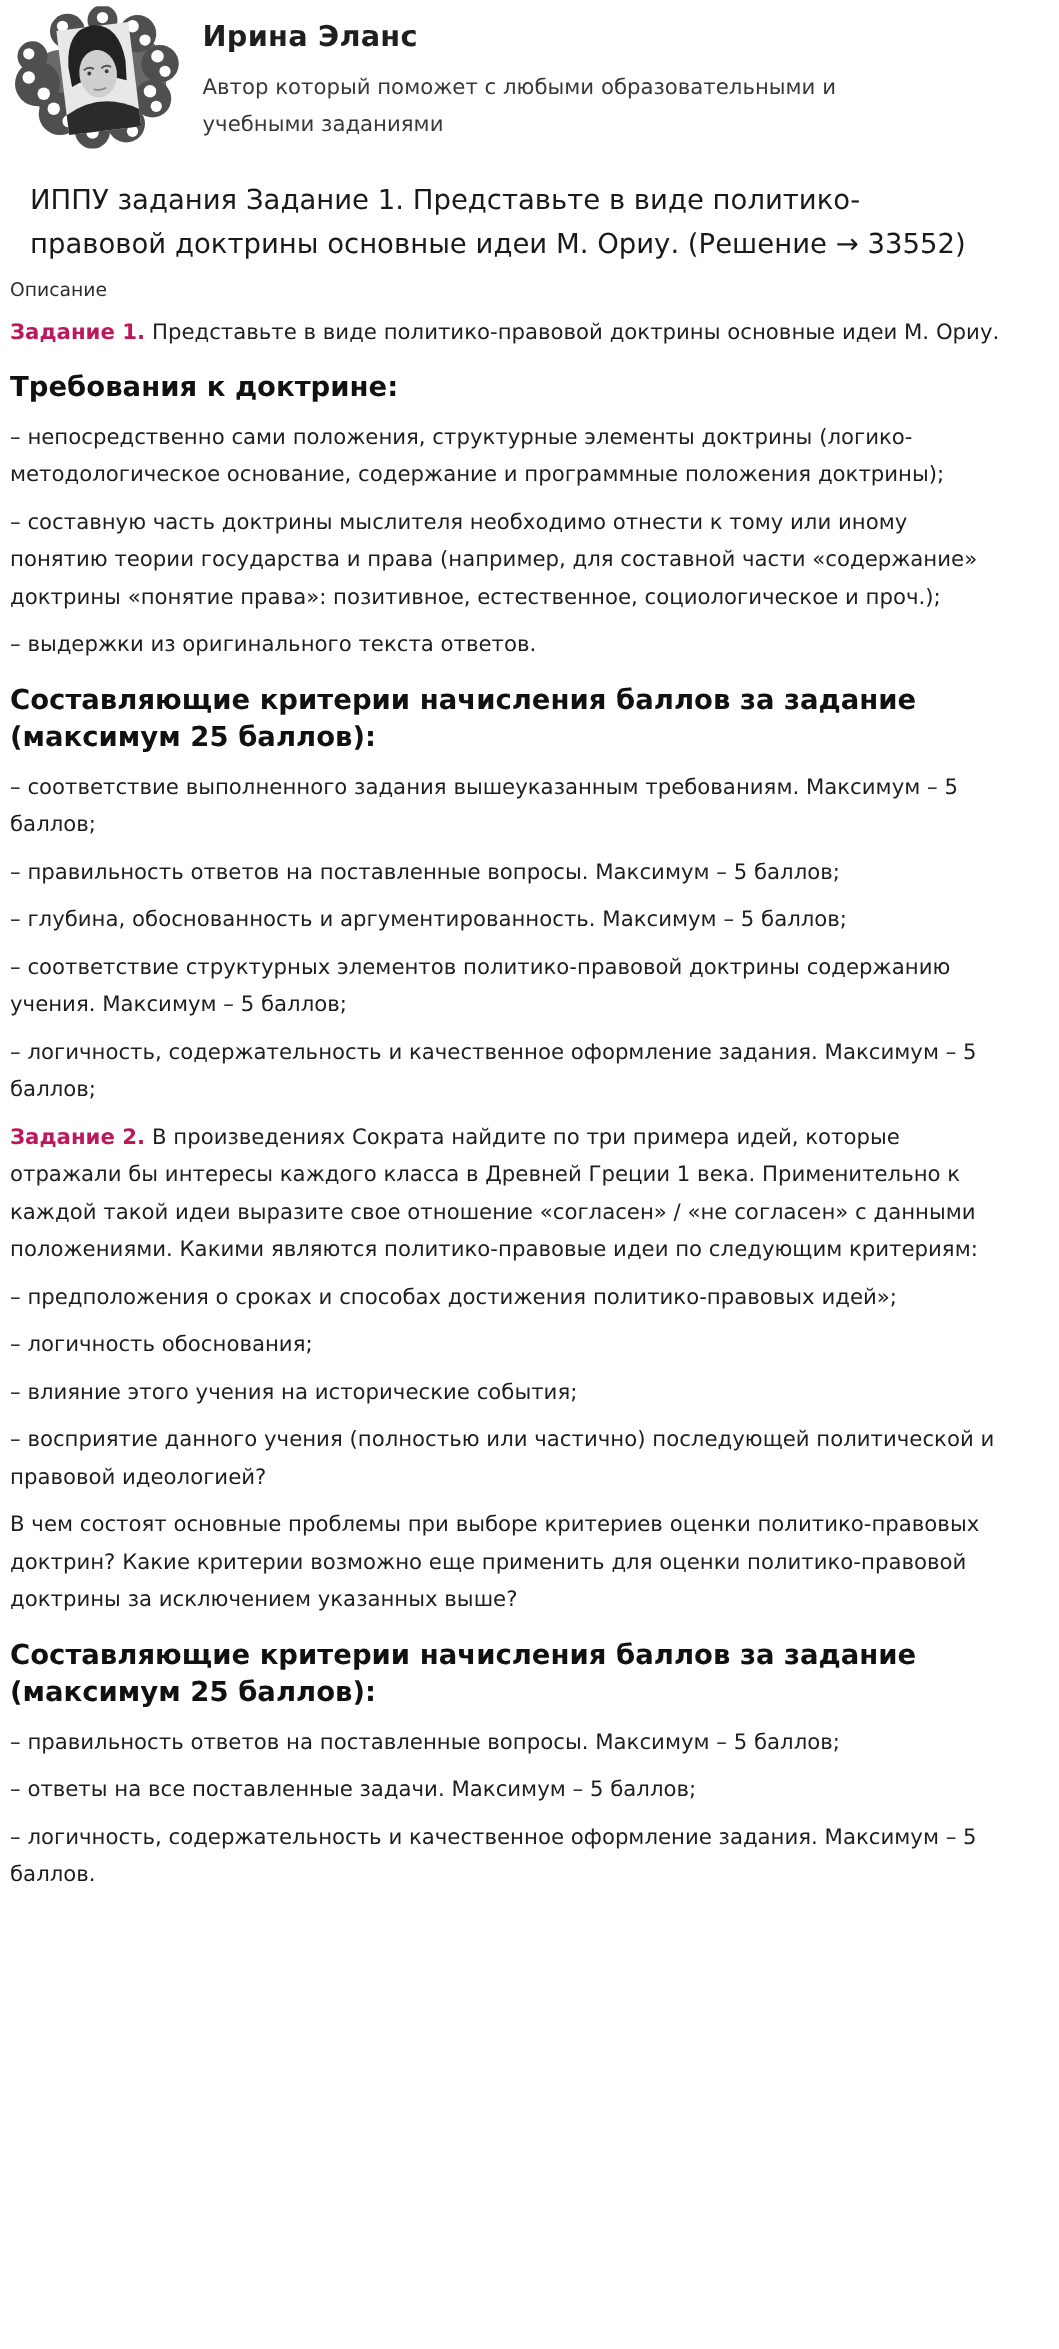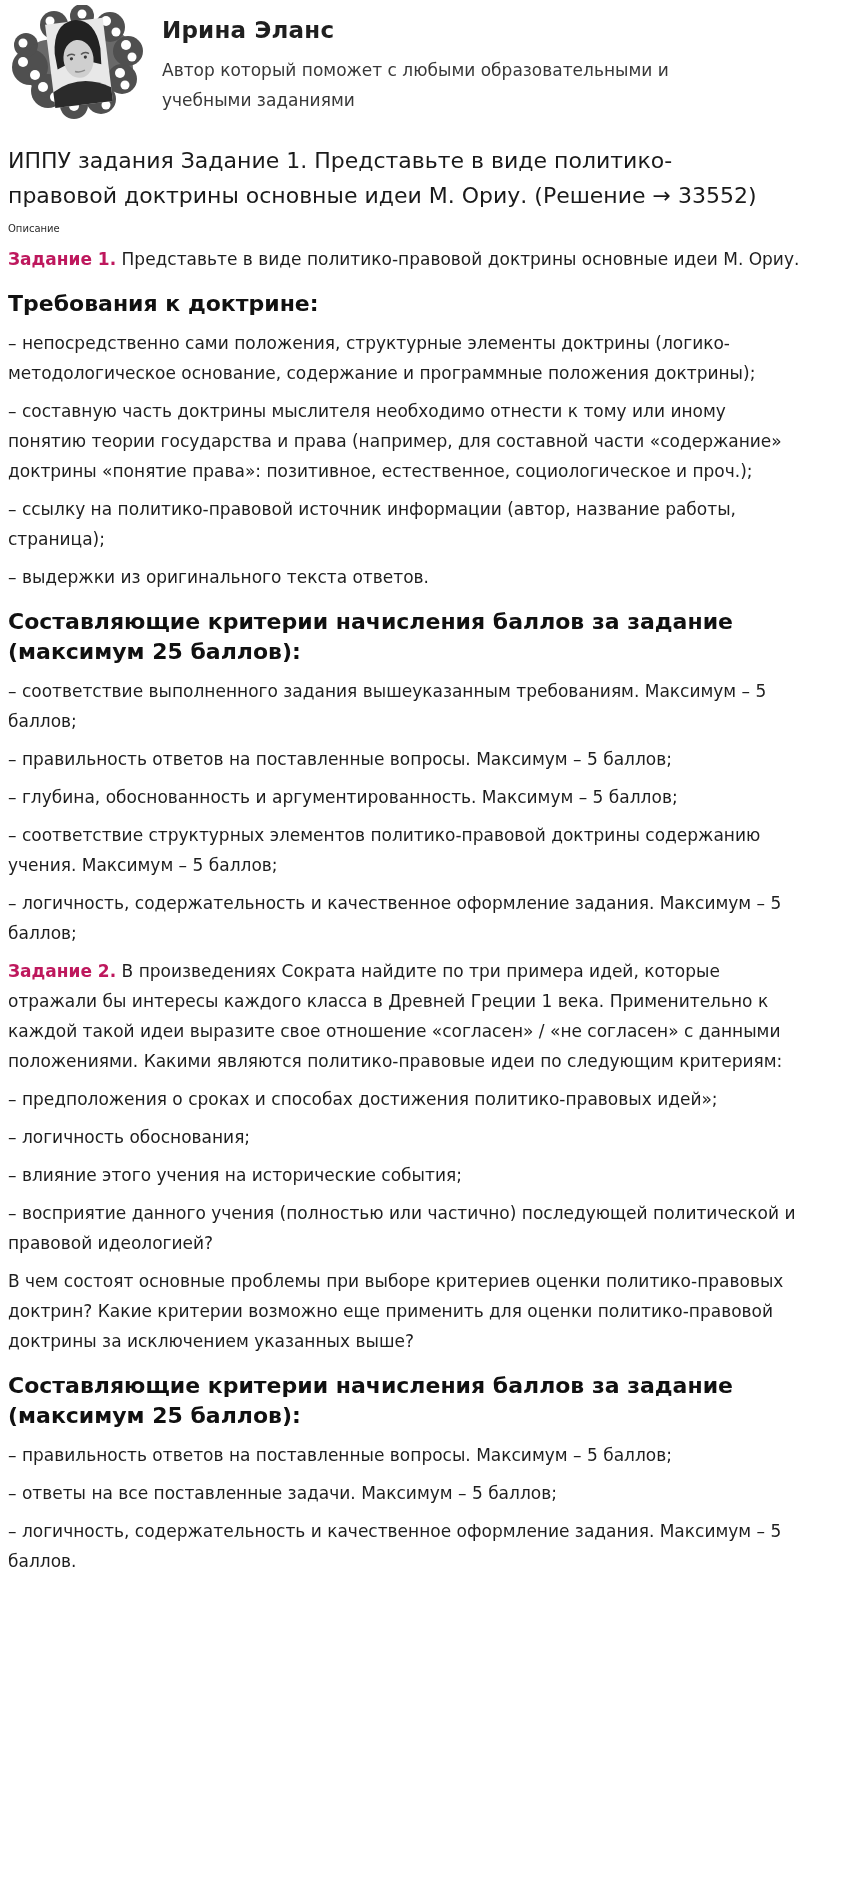--- a/index.html
+++ b/index.html
@@ -27,30 +27,30 @@
   .author-subtitle {
     margin: 0;
     font-size: 17px;
     line-height: 30px;
     color: #383838;
     max-width: 545px;
   }
 
   
   .page-title {
-    margin: 8px 0 10px 0;
+    margin: 8px 0 10px 16px;
     font-size: 22px;
     font-weight: 400;
     line-height: 35px;
     color: #1a1a1a;
     max-width: 760px;
   }
   .description-label {
     margin: 0 0 10px 0;
-    font-size: 10px;
+    font-size: 15px;
     color: #2b2b2b;
   }
 
   
   .doc-body p {
     margin: 0 0 8px 0;
     font-size: 17px;
     line-height: 30px;
     color: #1e1e1e;
     max-width: 800px;
@@ -128,21 +128,20 @@
   <p class="description-label">Описание</p>
 
   <div class="doc-body">
 
     <p><span class="lead-bold">Задание 1.</span><span> Представьте в виде политико-правовой доктрины основные идеи М. Ориу.</span></p>
 
     <p class="bold-heading">Требования к доктрине:</p>
 
     <p>– непосредственно сами положения, структурные элементы доктрины (логико-методологическое основание, содержание и программные положения доктрины);</p>
     <p>– составную часть доктрины мыслителя необходимо отнести к тому или иному понятию теории государства и права (например, для составной части «содержание» доктрины «понятие права»: позитивное, естественное, социологическое и проч.);</p>
-    <p>– ссылку на политико-правовой источник информации (автор, название работы, страница);</p>
     <p>– выдержки из оригинального текста ответов.</p>
 
     <p class="bold-heading">Составляющие критерии начисления баллов за задание (максимум 25 баллов):</p>
 
     <p>– соответствие выполненного задания вышеуказанным требованиям. Максимум – 5 баллов;</p>
     <p>– правильность ответов на поставленные вопросы. Максимум – 5 баллов;</p>
     <p>– глубина, обоснованность и аргументированность. Максимум – 5 баллов;</p>
     <p>– соответствие структурных элементов политико-правовой доктрины содержанию учения. Максимум – 5 баллов;</p>
     <p>– логичность, содержательность и качественное оформление задания. Максимум – 5 баллов;</p>
 

